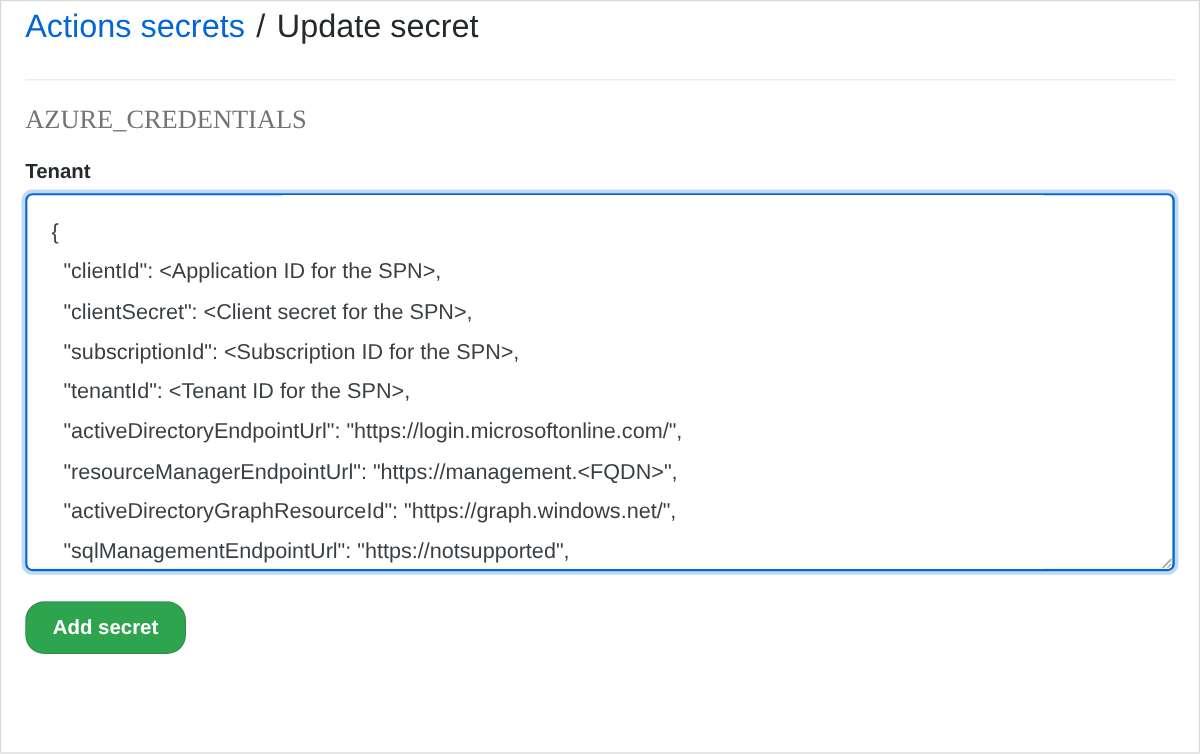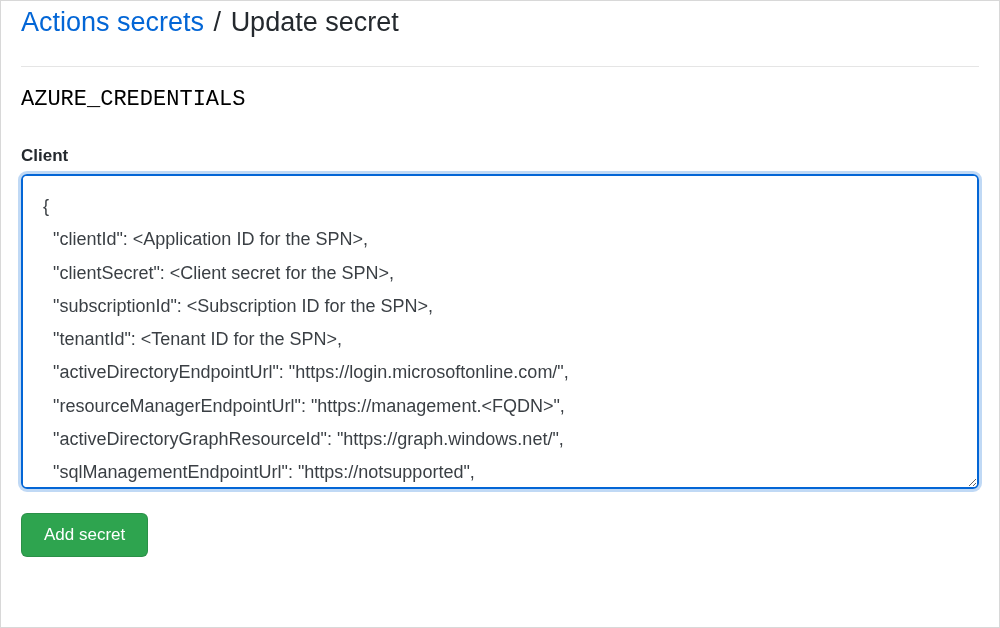--- a/index.html
+++ b/index.html
@@ -33,25 +33,25 @@
       cursor: pointer;
     }
     .breadcrumb-sep {
       color: #24292e;
       margin: 0 2px;
     }
     .breadcrumb-current {
       color: #24292e;
     }
     .secret-name {
-      font-family: Liberation Mono, monospace;
+      font-family: Liberation Serif, serif;
       font-size: 22px;
-      color: #000000;
+      color: #737373;
       font-weight: 400;
-      margin-bottom: 34px;
+      margin-bottom: 20px;
     }
     .field-label {
       display: block;
       font-size: 17px;
       font-weight: 600;
       color: #24292e;
       margin-bottom: 8px;
     }
     .value-textarea {
       width: 100%;
@@ -68,42 +68,42 @@
       box-shadow: 0 0 0 3px rgba(3, 102, 214, 0.25);
       outline: none;
       resize: both;
       overflow-y: scroll;
       white-space: pre;
     }
     .add-secret-btn {
       margin-top: 20px;
       padding: 10px 22px;
       font-size: 17px;
-      font-weight: 400;
+      font-weight: 700;
       color: #ffffff;
       background-color: #2ea44f;
       border: 1px solid rgba(27, 31, 35, 0.15);
-      border-radius: 6px;
+      border-radius: 16px;
       cursor: pointer;
       line-height: 1.3;
     }
   </style>
 </head>
 <body>
 
 <div class="container">
   <h1 class="breadcrumb">
     <a class="breadcrumb-link">Actions secrets</a>
     <span class="breadcrumb-sep">/</span>
     <span class="breadcrumb-current">Update secret</span>
   </h1>
 
   <div class="secret-name">AZURE_CREDENTIALS</div>
 
-  <label class="field-label">Client</label>
+  <label class="field-label">Tenant</label>
 
   <textarea class="value-textarea" spellcheck="false" style="">{
   "clientId": &lt;Application ID for the SPN&gt;,
   "clientSecret": &lt;Client secret for the SPN&gt;,
   "subscriptionId": &lt;Subscription ID for the SPN&gt;,
   "tenantId": &lt;Tenant ID for the SPN&gt;,
   "activeDirectoryEndpointUrl": "https://login.microsoftonline.com/",
   "resourceManagerEndpointUrl": "https://management.&lt;FQDN&gt;",
   "activeDirectoryGraphResourceId": "https://graph.windows.net/",
   "sqlManagementEndpointUrl": "https://notsupported",</textarea>

